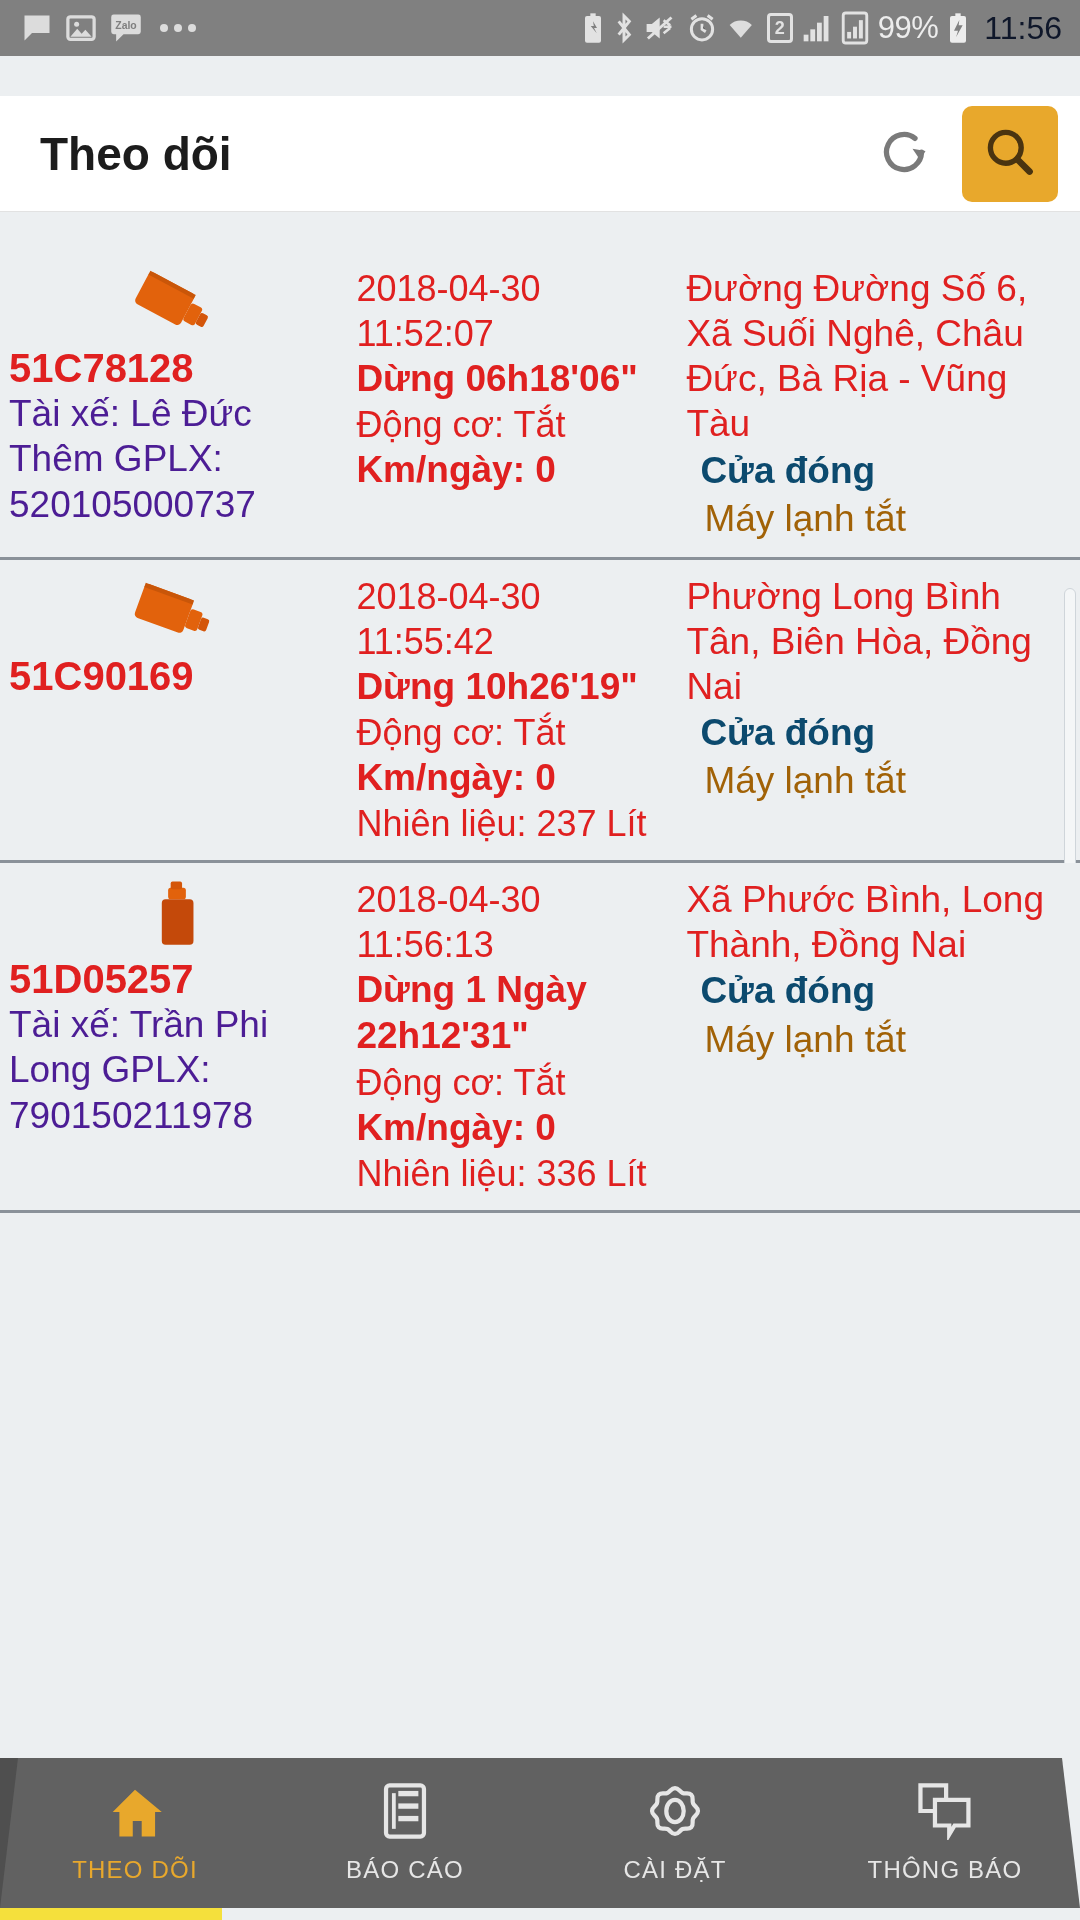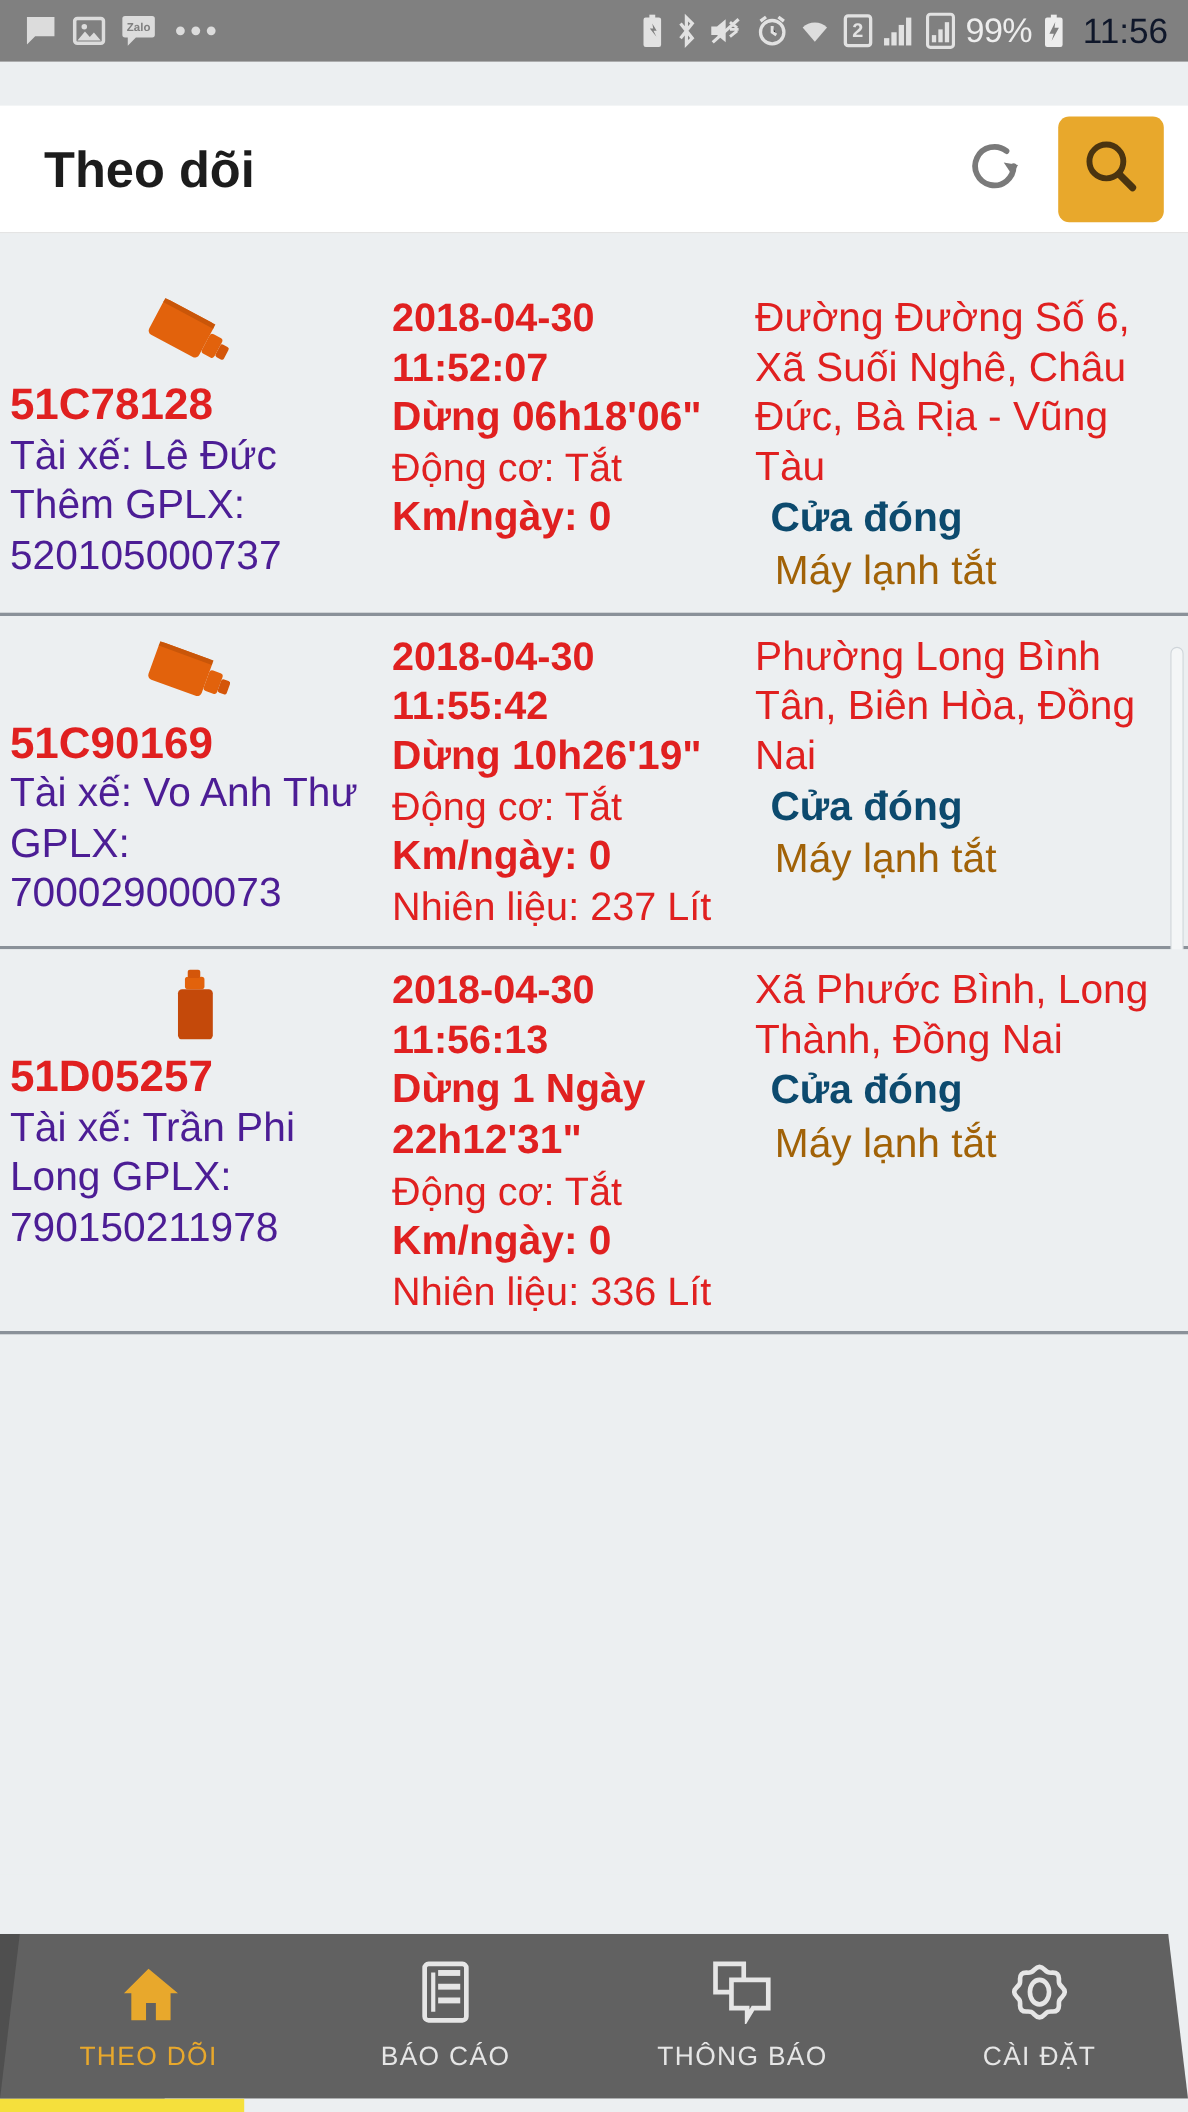--- a/index.html
+++ b/index.html
@@ -61,21 +61,21 @@
 
   .truck-wrap { height: 80px; display: flex; align-items: center; justify-content: center; }
   .plate {
     color: #e02020; font-size: 40px; font-weight: bold; line-height: 1.12;
     padding-left: 8px;
   }
   .vtext {
     color: #4c1d95; font-size: 37px; line-height: 1.23; padding-left: 8px;
     white-space: pre-wrap;
   }
-  .s-time { color: #e02020; font-size: 36px; line-height: 1.25; font-weight: bold; }
+  .s-time { color: #e02020; font-size: 36px; line-height: 1.25; }
   .s-bold { color: #e02020; font-size: 37px; font-weight: bold; line-height: 1.25; }
   .s-norm { color: #e02020; font-size: 36px; line-height: 1.25; }
   .loc-addr { color: #e02020; font-size: 37px; line-height: 1.22; }
   .loc-bold { color: #0c4a6e; font-size: 37px; font-weight: bold; line-height: 1.3; padding-left: 14px; }
   .loc-norm { color: #a16207; font-size: 37px; line-height: 1.3; padding-left: 18px; }
 
   .scrollbar {
     position: absolute; right: 4px; width: 12px;
     border: 1px solid #cfd5da; border-radius: 8px; background: #f4f6f7;
   }
@@ -250,21 +250,20 @@
       <div class="col col-vehicle">
         <div class="truck-wrap">
           <svg width="86" height="60" viewBox="0 0 60 42" style="transform:rotate(20deg)">
             <rect x="2" y="8" width="36" height="25" rx="3" fill="#e2620c"></rect>
             <rect x="38" y="14" width="9" height="14" rx="2" fill="#e2620c"></rect>
             <rect x="47" y="17" width="6" height="9" rx="1.5" fill="#d4560a"></rect>
             <rect x="2" y="8" width="36" height="3" fill="#c95609"></rect>
           </svg>
         </div>
         <div class="plate">51C90169</div>
-        <div class="vtext">Tài xế: Vo Anh Thư GPLX: 700029000073</div>
       </div>
       <div class="col col-status">
         <div class="s-time">2018-04-30 11:55:42</div>
         <div class="s-bold">Dừng  10h26'19"</div>
         <div class="s-norm">Động cơ: Tắt</div>
         <div class="s-bold">Km/ngày: 0</div>
         <div class="s-norm">Nhiên liệu: 237 Lít</div>
       </div>
       <div class="col col-loc">
         <div class="loc-addr">Phường Long Bình Tân, Biên Hòa, Đồng Nai</div>
@@ -324,36 +323,36 @@
             <rect x="8" y="9.6" width="9" height="2.4" fill="#e6e6e6"></rect>
             <rect x="8" y="15.2" width="9" height="2.4" fill="#e6e6e6"></rect>
           </svg>
         </span>
         <span class="nav-label">BÁO CÁO</span>
       </div>
 
       <div class="nav-item">
         <span class="nav-ico">
           <svg width="58" height="58" viewBox="0 0 26 26">
-            <path fill="none" stroke="#e6e6e6" stroke-width="1.9" d="M2 1.5h11.5v11.5H2z"></path>
-            <path fill="#616161" stroke="#e6e6e6" stroke-width="1.9" d="M8.5 8h15v11.5h-6.2l-2.4 4v-4H8.5z"></path>
-          </svg>
-        </span>
-        <span class="nav-label">THÔNG BÁO</span>
-      </div>
-
-      <div class="nav-item">
-        <span class="nav-ico">
-          <svg width="58" height="58" viewBox="0 0 26 26">
             <g fill="none" stroke="#e6e6e6" stroke-width="1.9">
               <path d="M13 1.5c1.7 0 2 1.6 3.4 2.2 1.4.6 2.7-.4 3.9.8 1.2 1.2.2 2.5.8 3.9.6 1.4 2.2 1.7 2.2 3.4s-1.6 2-2.2 3.4c-.6 1.4.4 2.7-.8 3.9-1.2 1.2-2.5.2-3.9.8-1.4.6-1.7 2.2-3.4 2.2s-2-1.6-3.4-2.2c-1.4-.6-2.7.4-3.9-.8-1.2-1.2-.2-2.5-.8-3.9C4.3 13.8 2.7 13.5 2.7 11.8s1.6-2 2.2-3.4c.6-1.4-.4-2.7.8-3.9C6.9 3.3 8.2 4.3 9.6 3.7 11 3.1 11.3 1.5 13 1.5z" transform="translate(0,1.2)"></path>
               <ellipse cx="13" cy="13" rx="3.9" ry="5"></ellipse>
             </g>
           </svg>
         </span>
         <span class="nav-label">CÀI ĐẶT</span>
       </div>
 
+      <div class="nav-item">
+        <span class="nav-ico">
+          <svg width="58" height="58" viewBox="0 0 26 26">
+            <path fill="none" stroke="#e6e6e6" stroke-width="1.9" d="M2 1.5h11.5v11.5H2z"></path>
+            <path fill="#616161" stroke="#e6e6e6" stroke-width="1.9" d="M8.5 8h15v11.5h-6.2l-2.4 4v-4H8.5z"></path>
+          </svg>
+        </span>
+        <span class="nav-label">THÔNG BÁO</span>
+      </div>
+
     </div>
     <div class="nav-indicator"></div>
   </div>
 
 </div>
 
 </body></html>

